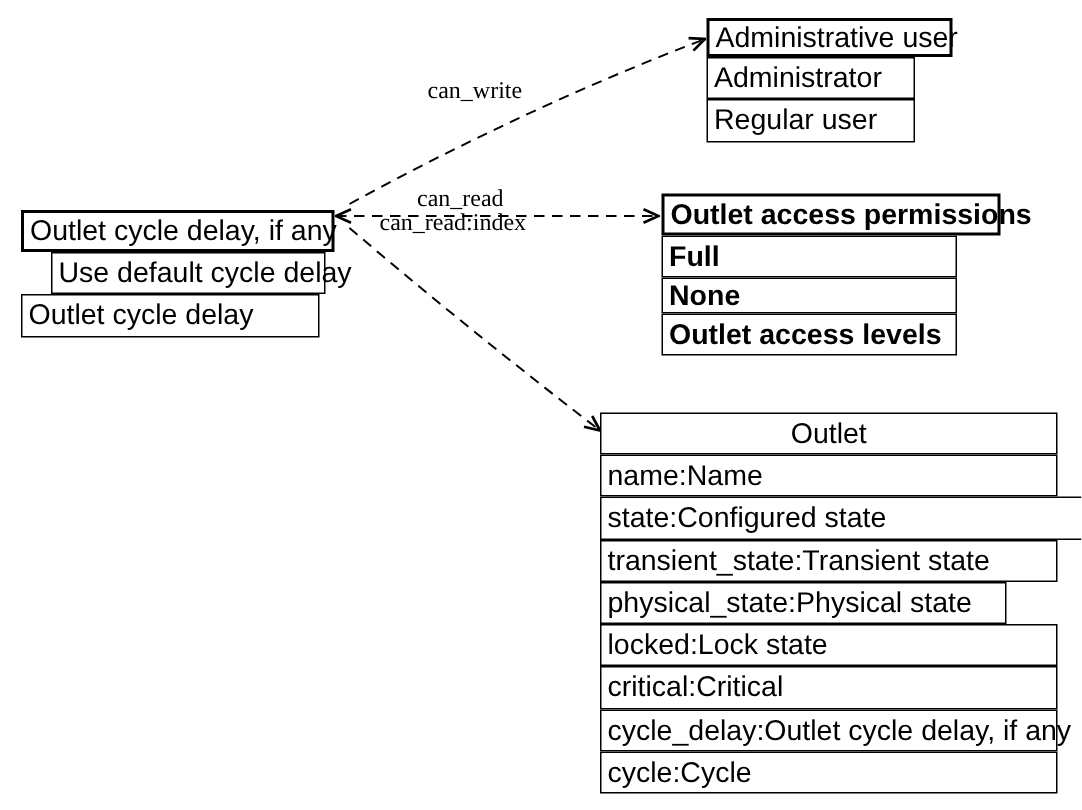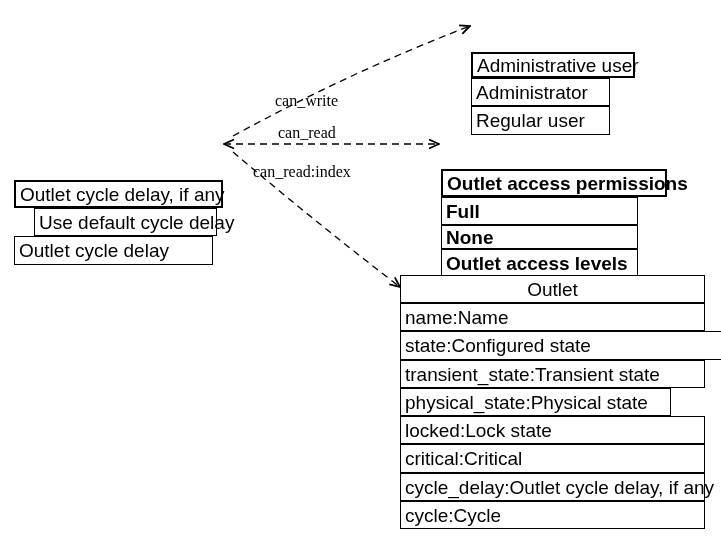--- a/index.html
+++ b/index.html
@@ -34,21 +34,20 @@
     display: flex;
     align-items: center;
     padding: 0 4px;
     font-size: 19px;
     line-height: 1;
     white-space: nowrap;
     color: #000000;
   }
   .seg.thick {
     border-width: 2px;
-    margin-top: 40px;
   }
   .seg.center {
     justify-content: center;
   }
   .edge-label {
     position: absolute;
     font-family: "Liberation Serif", serif;
     font-size: 16px;
     line-height: 16px;
     color: #000000;
@@ -64,23 +63,23 @@
     <defs>
       <marker id="vee" viewBox="-12 -6 13 12" refX="0" refY="0" markerWidth="13" markerHeight="12" markerUnits="userSpaceOnUse" orient="auto-start-reverse">
         <path d="M -10 -4.5 L 0 0 L -10 4.5" fill="none" stroke="#000000" stroke-width="1.8"></path>
       </marker>
     </defs>
     <path d="M 233 136 Q 350 72 470 26" fill="none" stroke="#000000" stroke-width="1.3" stroke-dasharray="7 5" marker-end="url(#vee)"></path>
     <path d="M 224 144 L 439 144" fill="none" stroke="#000000" stroke-width="1.3" stroke-dasharray="7 5" marker-start="url(#vee)" marker-end="url(#vee)"></path>
     <path d="M 233 152 Q 314 221 400 287" fill="none" stroke="#000000" stroke-width="1.3" stroke-dasharray="7 5" marker-end="url(#vee)"></path>
   </svg>
 
-  <div class="edge-label" style="left:275px; top:53px;margin-top:40px;">can_write</div>
+  <div class="edge-label" style="left:285px; top:53px;">can_write</div>
   <div class="edge-label" style="left:278px; top:125px;">can_read</div>
-  <div class="edge-label" style="left:253px; top:164px;">can_read:index</div>
+  <div class="edge-label" style="left:253px; top:141px;">can_read:index</div>
 
   <div class="node" style="left:14px; top:140px;">
     <div class="seg thick" style="width:209px; height:28px;">Outlet cycle delay, if any</div>
     <div class="seg" style="width:183px; height:28px;margin-left:20px;">Use default cycle delay</div>
     <div class="seg" style="width:199px; height:29px;">Outlet cycle delay</div>
   </div>
 
   <div class="node" style="left:471px; top:12px;">
     <div class="seg thick" style="width:164px; height:26px;">Administrative user</div>
     <div class="seg" style="width:139px; height:28px;">Administrator</div>

